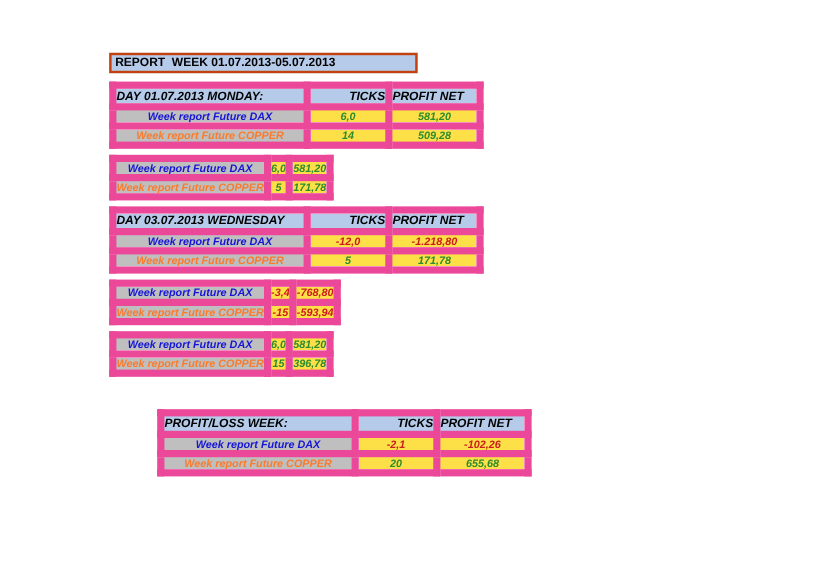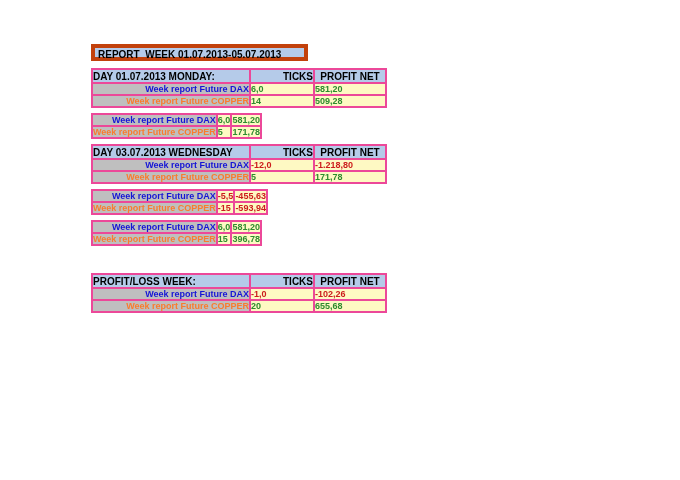--- a/index.html
+++ b/index.html
@@ -14,74 +14,76 @@
     font-family: "Liberation Sans", sans-serif;
     overflow: hidden;
   }
   .content {
     position: absolute;
     left: 91px;
     top: 44px;
   }
   .report-title {
     box-sizing: border-box;
-    width: 217px;
+    width: 257px;
     height: 17px;
     background: #b5cbe9;
-    border: 4px solid #c2410c;
+    border: 2px solid #c2410c;
     font-size: 10px;
     font-weight: bold;
     color: #000000;
     line-height: 13px;
     padding-left: 3px;
     white-space: pre;
     margin-bottom: 7px;
   }
   table.report-table {
     border-collapse: collapse;
     border: 2px solid #35353f;
     margin-bottom: 5px;
     table-layout: fixed;
   }
   table.report-table th,
   table.report-table td {
-    border: 2px solid #ec4899;
+    border: 6px solid #ec4899;
     overflow: hidden;
     white-space: nowrap;
+    font-style: italic;
   }
   table.report-table th {
     background: #b5cbe9;
     color: #000000;
     font-size: 10px;
     font-weight: bold;
     height: 12px;
     padding: 0;
   }
   th.c1 { width: 156px; text-align: left; padding-left: 2px; }
   th.c2 { width: 62px;  text-align: right; }
-  th.c3 { width: 70px;  text-align: center; }
+  th.c3 { width: 70px;  text-align: left; }
   table.report-table td {
     font-size: 9px;
     font-weight: bold;
     height: 10px;
     padding: 0;
   }
   td.label {
     background: #bfbfbf;
-    text-align: right;
+    text-align: center;
     padding-left: 2px;
   }
   td.num {
-    background: #fef9c3;
+    background: #fde047;
+    text-align: center;
   }
   .lbl-dax    { color: #1515d6; }
   .lbl-copper { color: #f97c2e; }
   .val-pos    { color: #2e8b2e; }
   .val-neg    { color: #cc1c1c; }
-  table.summary { margin-top: 27px; }
+  table.summary { margin-top: 27px; margin-left: 40px; }
 </style>
 </head>
 <body>
 
 <div class="content">
 
   <div class="report-title">REPORT  WEEK 01.07.2013-05.07.2013</div>
 
   <table class="report-table">
     <tbody>
@@ -135,22 +137,22 @@
       <td class="num val-pos">5</td>
       <td class="num val-pos">171,78</td>
     </tr>
   </tbody>
     </table>
 
   <table class="report-table">
     <tbody>
     <tr>
       <td class="label lbl-dax">Week report Future DAX</td>
-      <td class="num val-neg">-5,5</td>
-      <td class="num val-neg">-455,63</td>
+      <td class="num val-neg">-3,4</td>
+      <td class="num val-neg">-768,80</td>
     </tr>
     <tr>
       <td class="label lbl-copper">Week report Future COPPER</td>
       <td class="num val-neg">-15</td>
       <td class="num val-neg">-593,94</td>
     </tr>
   </tbody>
     </table>
 
   <table class="report-table">
@@ -170,21 +172,21 @@
 
   <table class="report-table summary">
     <tbody>
         <tr>
       <th class="c1">PROFIT/LOSS WEEK:</th>
       <th class="c2">TICKS</th>
       <th class="c3">PROFIT NET</th>
     </tr>
     <tr>
       <td class="label lbl-dax">Week report Future DAX</td>
-      <td class="num val-neg">-1,0</td>
+      <td class="num val-neg">-2,1</td>
       <td class="num val-neg">-102,26</td>
     </tr>
     <tr>
       <td class="label lbl-copper">Week report Future COPPER</td>
       <td class="num val-pos">20</td>
       <td class="num val-pos">655,68</td>
     </tr>
   </tbody>
     </table>
 

